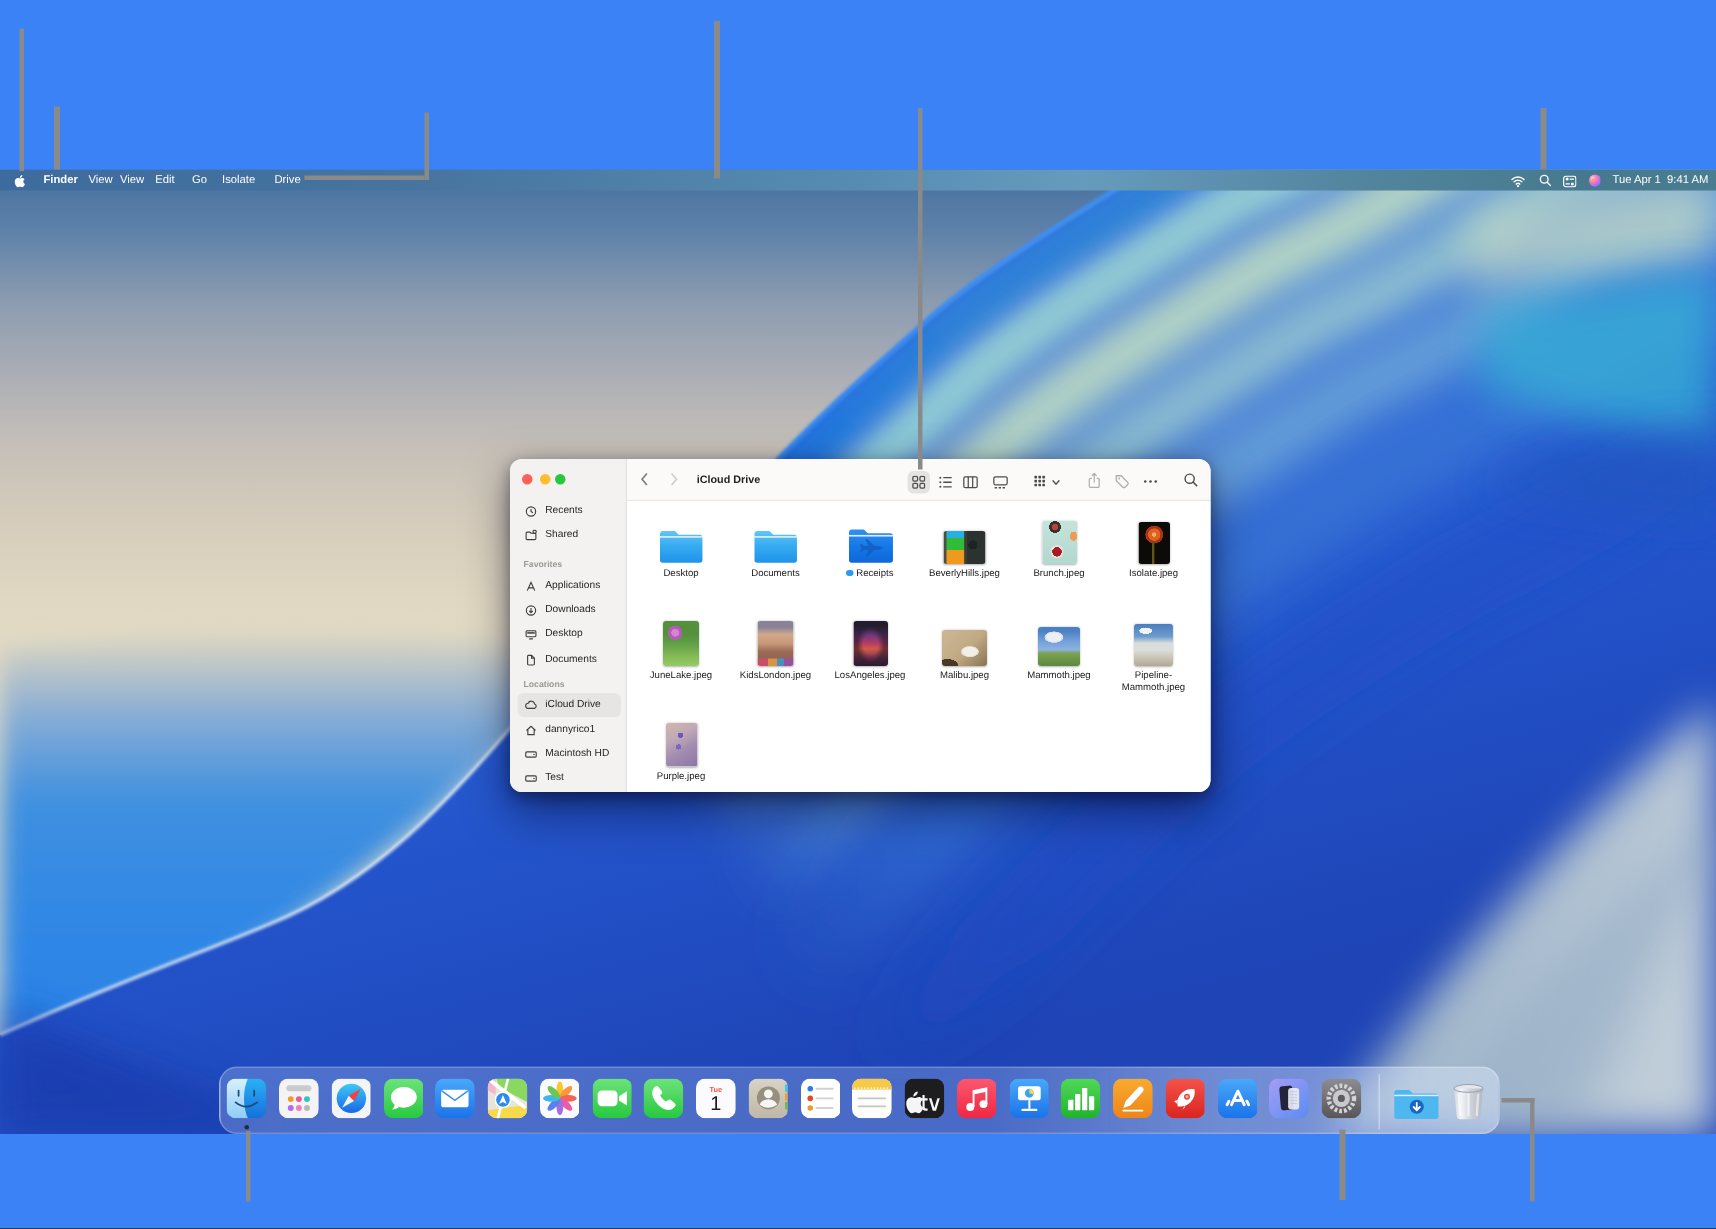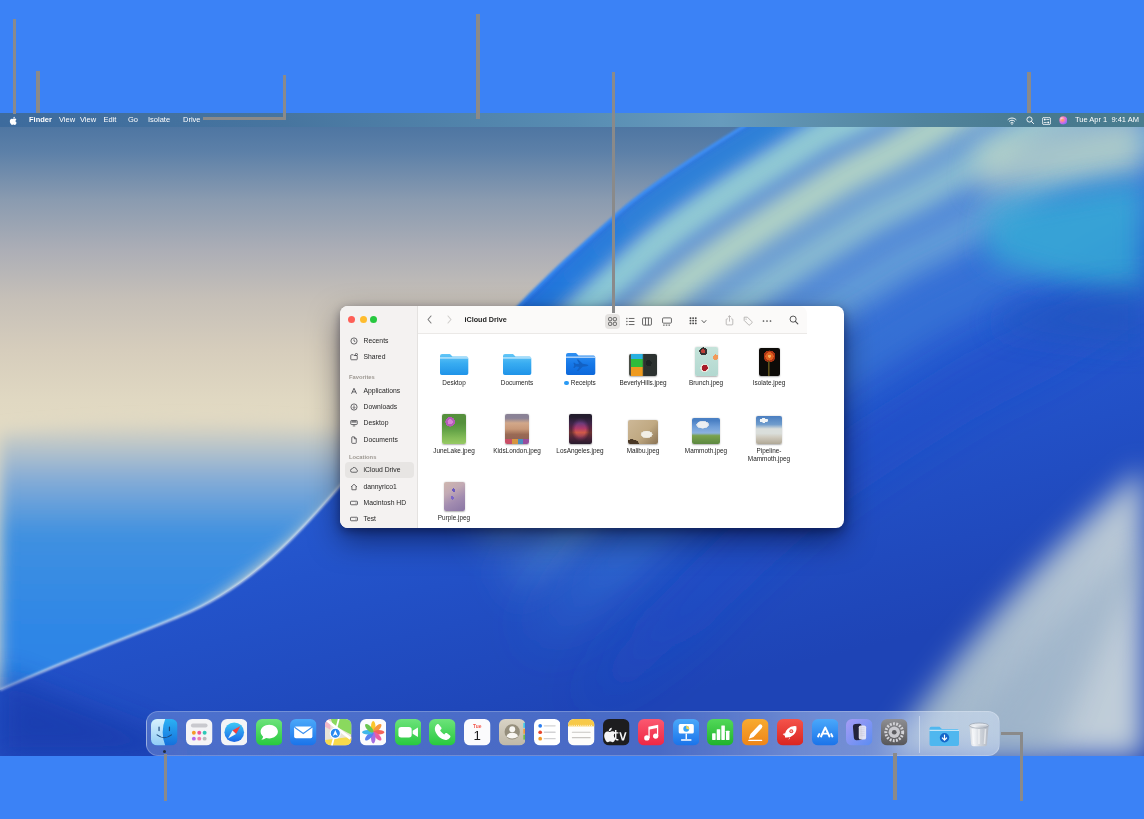--- a/index.html
+++ b/index.html
@@ -3,21 +3,21 @@
 <style>
 *{margin:0;padding:0;box-sizing:border-box}
 html,body{width:1144px;height:819px;background:#000;overflow:hidden}
 #stage{position:relative;width:1144px;height:819px;background:#3b82f6;font-family:"Liberation Sans",sans-serif;overflow:hidden}
 .ln{position:absolute;background:#8a8a8a;z-index:60}
 #desk{position:absolute;top:113px;left:0;width:1144px;height:643px;overflow:hidden}
 #wall{position:absolute;top:0;left:0}
 #mbar{position:absolute;top:0;left:0;width:1144px;height:14px;background:linear-gradient(90deg,#3d6b9d 0%,#47759f 25%,#578cb2 50%,#679bbd 63%,#52849d 80%,#47798e 92%,#4a7d90 100%)}
 .mi{position:absolute;top:0;height:14px;line-height:14px;color:#fff;font-size:7.5px;white-space:nowrap}
 .b{font-weight:bold}
-#win{position:absolute;left:340px;top:193px;width:504px;height:222px;border-radius:8px;background:#fff;box-shadow:0 12px 30px rgba(0,0,25,.5),0 3px 10px rgba(0,0,30,.38);z-index:10}
+#win{position:absolute;left:340px;top:193px;width:467px;height:222px;border-radius:8px;background:#fff;box-shadow:0 12px 30px rgba(0,0,25,.5),0 3px 10px rgba(0,0,30,.38);z-index:10}
 #sbar{position:absolute;left:0;top:0;width:78px;height:222px;border-radius:8px 0 0 8px;background:#f4f2f1;border-right:0.5px solid #e4e2e0}
 .tl{position:absolute;width:7.4px;height:7.4px;border-radius:50%;top:9.8px;z-index:12}
 .sr{position:absolute;left:10px;height:10px;line-height:10px;font-size:6.8px;color:#262626;white-space:nowrap}
 .sr svg{position:absolute;left:0;top:1px}
 .sr span{position:absolute;left:13.5px;top:0}
 .sl{position:absolute;left:9px;font-size:5.8px;font-weight:bold;color:#9d9892;white-space:nowrap}
 #shl{position:absolute;left:4.5px;top:156.4px;width:69px;height:15.9px;border-radius:4px;background:#e7e5e3}
 #tbar{position:absolute;left:78px;top:0;width:389px;height:28px;border-radius:0 8px 0 0;background:#fbfaf9;border-bottom:0.5px solid #ebe9e7}
 .ti{position:absolute;color:#4c4a48}
 #cont{position:absolute;left:78px;top:28px;width:389px;height:194px;border-radius:0 0 8px 0;background:#fff}

